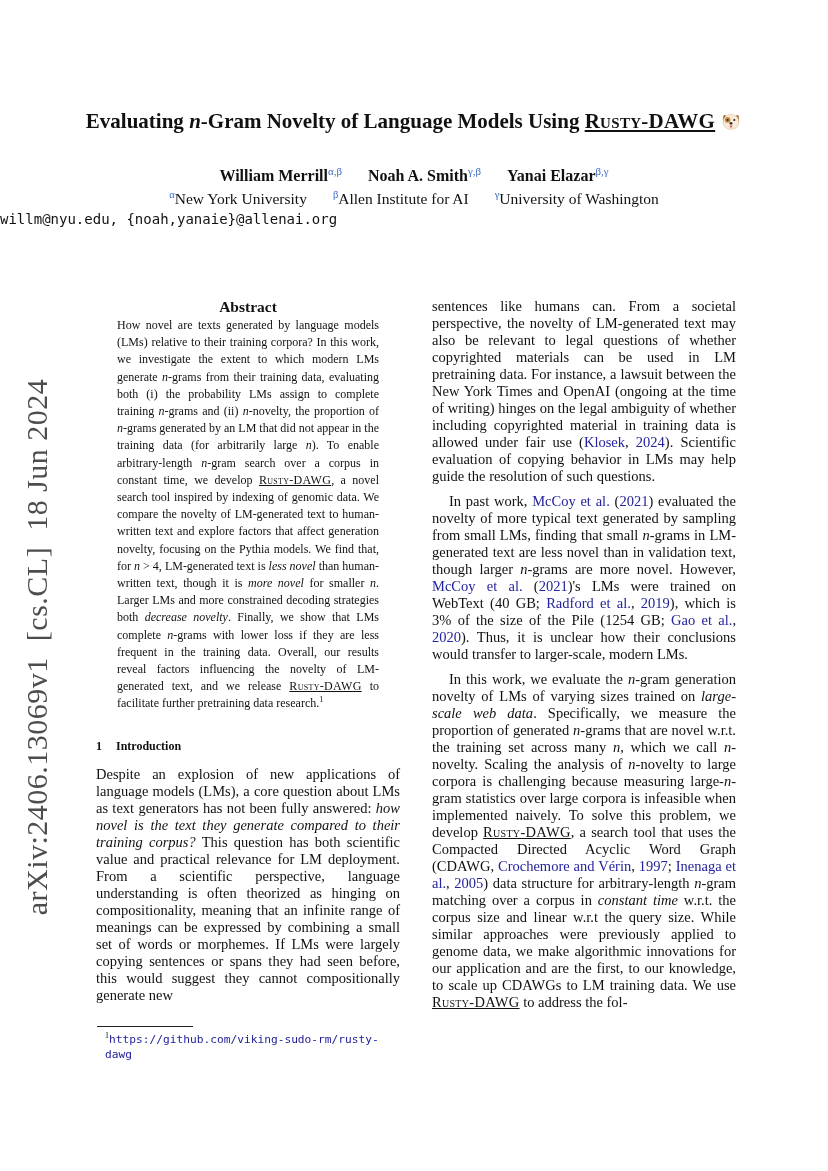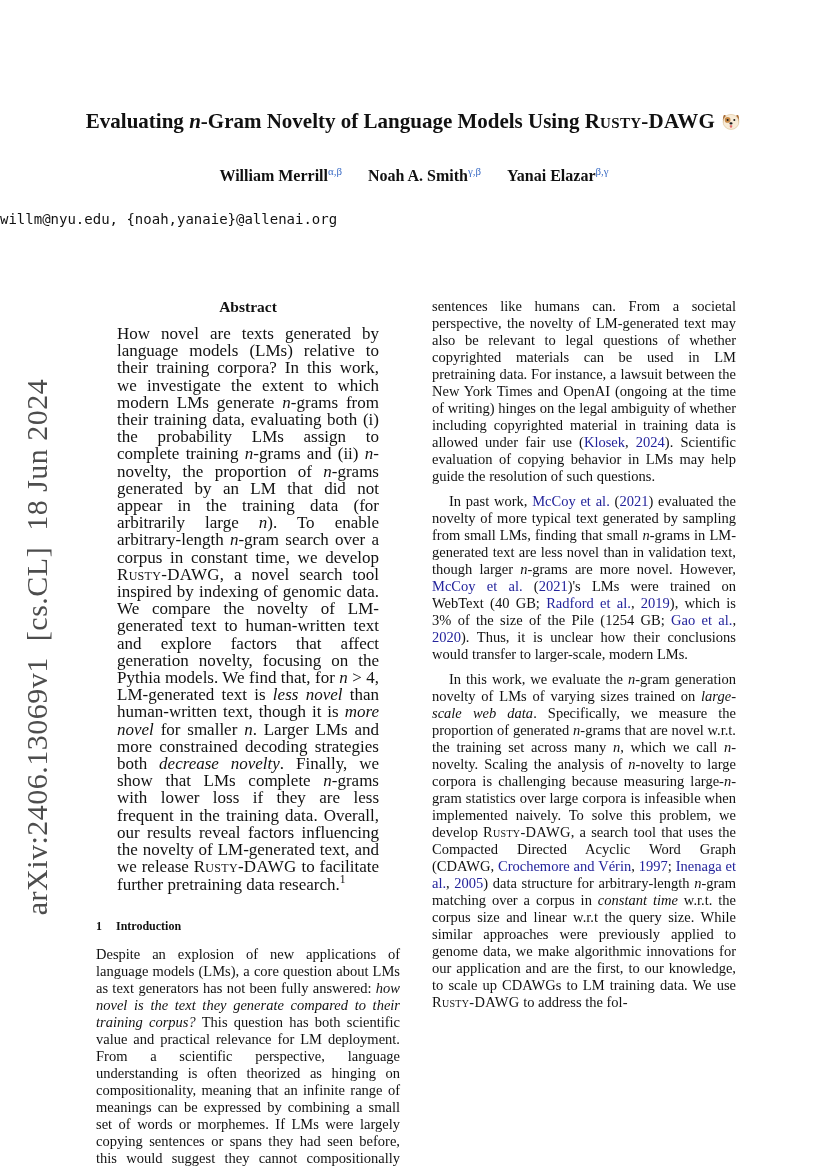--- a/index.html
+++ b/index.html
@@ -44,45 +44,45 @@
     font-size:14px;
   }
   .columns{
     position:absolute;top:298px;left:96px;
     width:640px;height:868px;
     display:flex;gap:32px;
   }
   .col{width:304px;flex:0 0 304px;display:flex;flex-direction:column;}
   .abstract-heading{
     text-align:center;font-weight:bold;font-size:15.5px;
-    margin:0 0 9px 0;
+    margin:0 0 1px 0;
   }
   .abstract-body{
     padding:0 21px;
-    font-size:17px;line-height:17.2px;
+    font-size:12px;line-height:17.2px;
     text-align:justify;
   }
   .section-heading{
     margin:26px 0 12px 0;
     font-size:12px;font-weight:bold;
   }
   .section-heading .num{margin-right:14px;}
   .para{
     font-size:14.5px;line-height:17px;
     text-align:justify;margin:0;
   }
   .para.indent{text-indent:17px;}
   .para + .para{margin-top:8px;}
   .footnote{margin-top:22px;}
   .footnote-rule{width:96px;border-top:1px solid #222;margin:0 0 5px 1px;}
   .footnote-text{font-size:11.8px;line-height:14px;padding-left:9px;}
   
   .i{font-style:italic;}
   .b{font-weight:bold;}
-  .sc{font-variant:small-caps;letter-spacing:0.3px;}
+  .sc{font-variant:small-caps;letter-spacing:0.3px;text-decoration:underline;}
   .sup{vertical-align:super;font-size:68%;line-height:0;}
   .blue{color:var(--sup_blue,#3b6cc5);}
   .link{color:var(--link,#23239b);}
   .mono{font-family:"DejaVu Sans Mono","Liberation Mono",monospace;font-size:95%;}
   .gap{display:inline-block;width:26px;}
 </style>
 </head>
 <body>
 
 <div class="page">
@@ -97,20 +97,21 @@
         <circle cx="8.3" cy="10.8" r="3.1" fill="#c98a47"></circle>
         <circle cx="8.3" cy="11" r="1.1" fill="#1b1b1b"></circle>
         <circle cx="15.6" cy="11" r="1.1" fill="#1b1b1b"></circle>
         <ellipse cx="12" cy="14.6" rx="1.7" ry="1.25" fill="#1b1b1b"></ellipse>
         <path d="M10.7 16.6 h2.6 v1.4 a1.3 1.3 0 0 1 -2.6 0 Z" fill="#e26d6d"></path>
       </svg></span>
   </div>
 
   <div class="authors"><span class="b">William Merrill</span><span class="sup blue">α,β</span><span class="gap"></span><span class="b">Noah A. Smith</span><span class="sup blue">γ,β</span><span class="gap"></span><span class="b">Yanai Elazar</span><span class="sup blue">β,γ</span></div>
 
+  <div class="affils"><span class="sup blue">α</span><span>New York University</span><span class="gap"></span><span class="sup blue">β</span><span>Allen Institute for AI</span><span class="gap"></span><span class="sup blue">γ</span><span>University of Washington</span></div>
 
   <div class="emails">willm@nyu.edu, {noah,yanaie}@allenai.org</div>
 
   <div class="columns">
 
     <div class="col">
       <div class="abstract-heading">Abstract</div>
       <div class="abstract-body"><span>How novel are texts generated by language models (LMs) relative to their training corpora? In this work, we investigate the extent to which modern LMs generate </span><span class="i">n</span><span>-grams from their training data, evaluating both (i) the probability LMs assign to complete training </span><span class="i">n</span><span>-grams and (ii) </span><span class="i">n</span><span>-novelty, the proportion of </span><span class="i">n</span><span>-grams generated by an LM that did not appear in the training data (for arbitrarily large </span><span class="i">n</span><span>). To enable arbitrary-length </span><span class="i">n</span><span>-gram search over a corpus in constant time, we develop </span><span class="sc">Rusty-DAWG</span><span>, a novel search tool inspired by indexing of genomic data. We compare the novelty of LM-generated text to human-written text and explore factors that affect generation novelty, focusing on the Pythia models. We find that, for </span><span class="i">n</span><span> &gt; 4, LM-generated text is </span><span class="i">less novel</span><span> than human-written text, though it is </span><span class="i">more novel</span><span> for smaller </span><span class="i">n</span><span>. Larger LMs and more constrained decoding strategies both </span><span class="i">decrease novelty</span><span>. Finally, we show that LMs complete </span><span class="i">n</span><span>-grams with lower loss if they are less frequent in the training data. Overall, our results reveal factors influencing the novelty of LM-generated text, and we release </span><span class="sc">Rusty-DAWG</span><span> to facilitate further pretraining data research.</span><span class="sup">1</span></div>
 
       <div class="section-heading">

